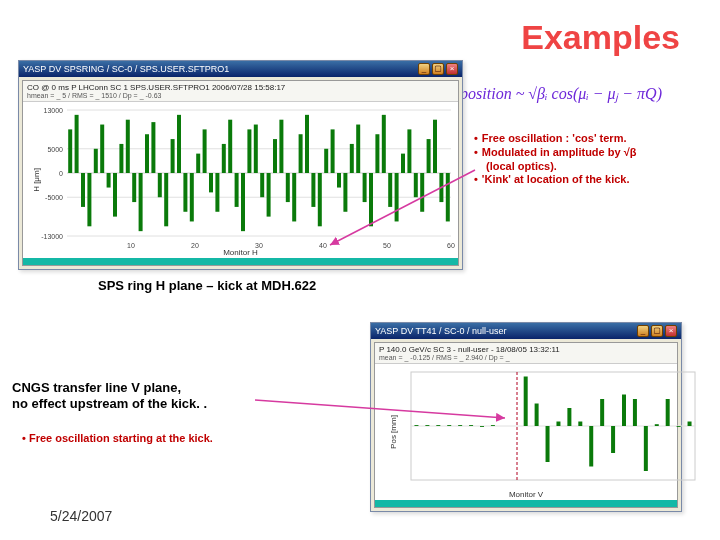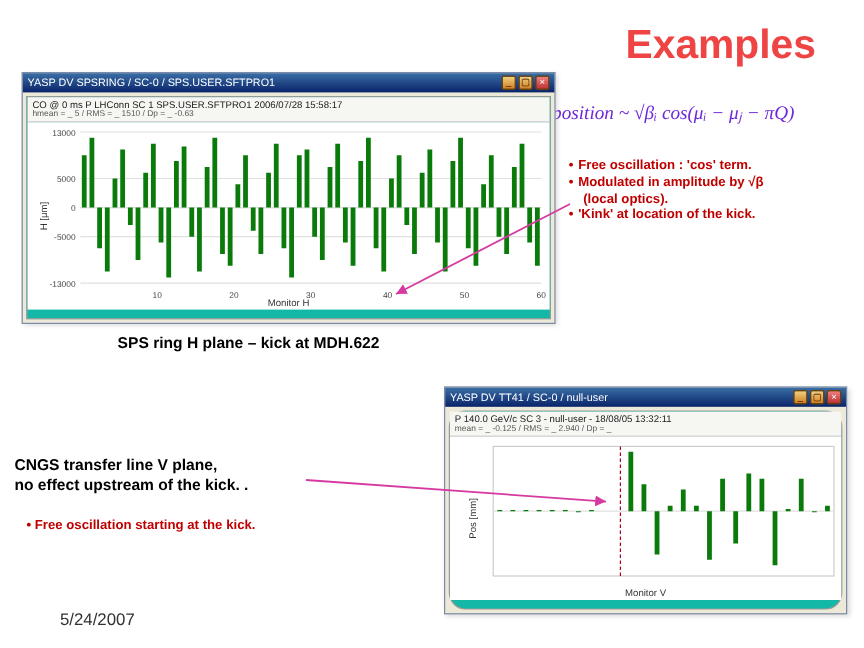--- a/index.html
+++ b/index.html
@@ -286,30 +286,30 @@
     </div>
   </div>
 </div>
 
 <div class="caption1">SPS ring H plane – kick at MDH.622</div>
 
 <div class="caption2" id="cap2">CNGS transfer line V plane,<br>no effect upstream of the kick. .</div>
 
 <div class="bullet3">• Free oscillation starting at the kick.</div>
 
-<div class="chartwin" style="left:370px; top:322px; width:336px; height:190px;">
+<div class="chartwin" style="left:370px; top:322px; width:312px; height:190px;">
   <div class="titlebar">
     <span>YASP DV TT41 / SC-0 / null-user</span>
     <span class="winbtns">
       <span class="winbtn">_</span>
       <span class="winbtn">▢</span>
       <span class="winbtn close">×</span>
     </span>
   </div>
-  <div class="chartarea" style="height:166px;border-radius:14px;">
+  <div class="chartarea" style="height:166px;">
     <div class="chartheader">
       <div>P 140.0 GeV/c  SC 3 - null-user - 18/08/05 13:32:11</div>
       <div class="sub">mean = _   -0.125 / RMS = _ 2.940 / Dp = _</div>
     </div>
     <div class="plot" style="height:136px;">
       <div class="axislabel-y">Pos [mm]</div>
       <div class="axislabel-x">Monitor V</div>
       <svg id="plot2" width="322" height="130" style="position:absolute; left:6px; top:2px;">
         <g class="grid" id="grid2">
             <rect x="30" y="6" width="284" height="108" fill="none" stroke="#ccc"></rect>

